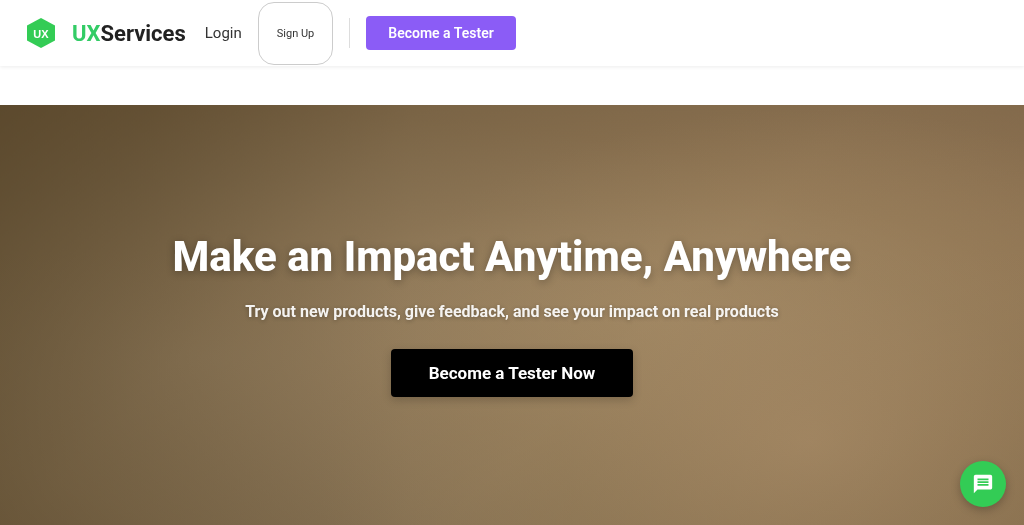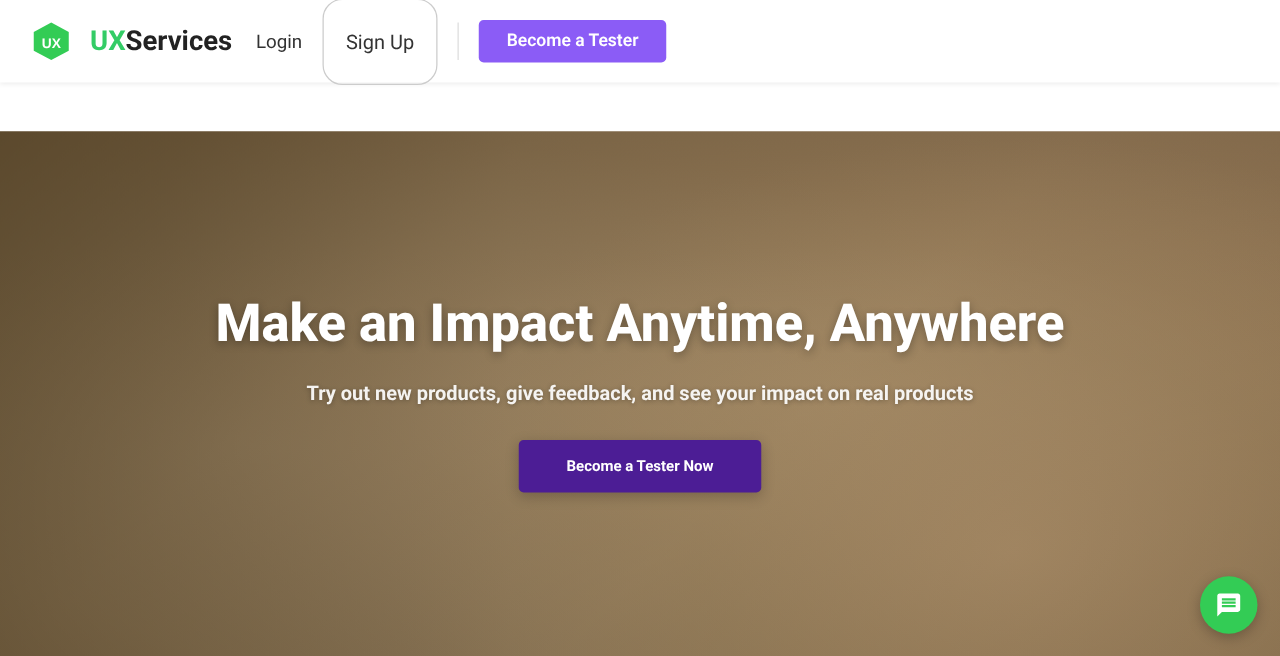--- a/index.html
+++ b/index.html
@@ -60,21 +60,21 @@
     }
     .btn-login {
       font-size: 15px;
       color: #333;
       cursor: pointer;
       background: none;
       border: none;
       font-family: inherit;
     }
     .btn-signup {
-      font-size: 16px;
+      font-size: 11px;
       color: #333;
       cursor: pointer;
       background: none;
       border: 1.5px solid #ccc;
       border-radius: 16px;
       padding: 24px 18px;
       font-family: inherit;
     }
     .nav-divider {
       width: 1px;
@@ -167,24 +167,24 @@
     }
     .hero-subtitle {
       font-size: 16px;
       color: rgba(255,255,255,0.92);
       max-width: 580px;
       line-height: 1.6;
       text-shadow: 0 1px 4px rgba(0,0,0,0.3);
       font-weight: bold;
     }
     .btn-become-tester-hero {
-      font-size: 12px;
+      font-size: 17px;
       font-weight: 700;
       color: #fff;
-      background: #4c1d95;
+      background: #000000;
       border: none;
       border-radius: 4px;
       padding: 14px 38px;
       cursor: pointer;
       font-family: inherit;
       margin-top: 6px;
       box-shadow: 0 3px 10px rgba(0,0,0,0.2);
     }
 
     

